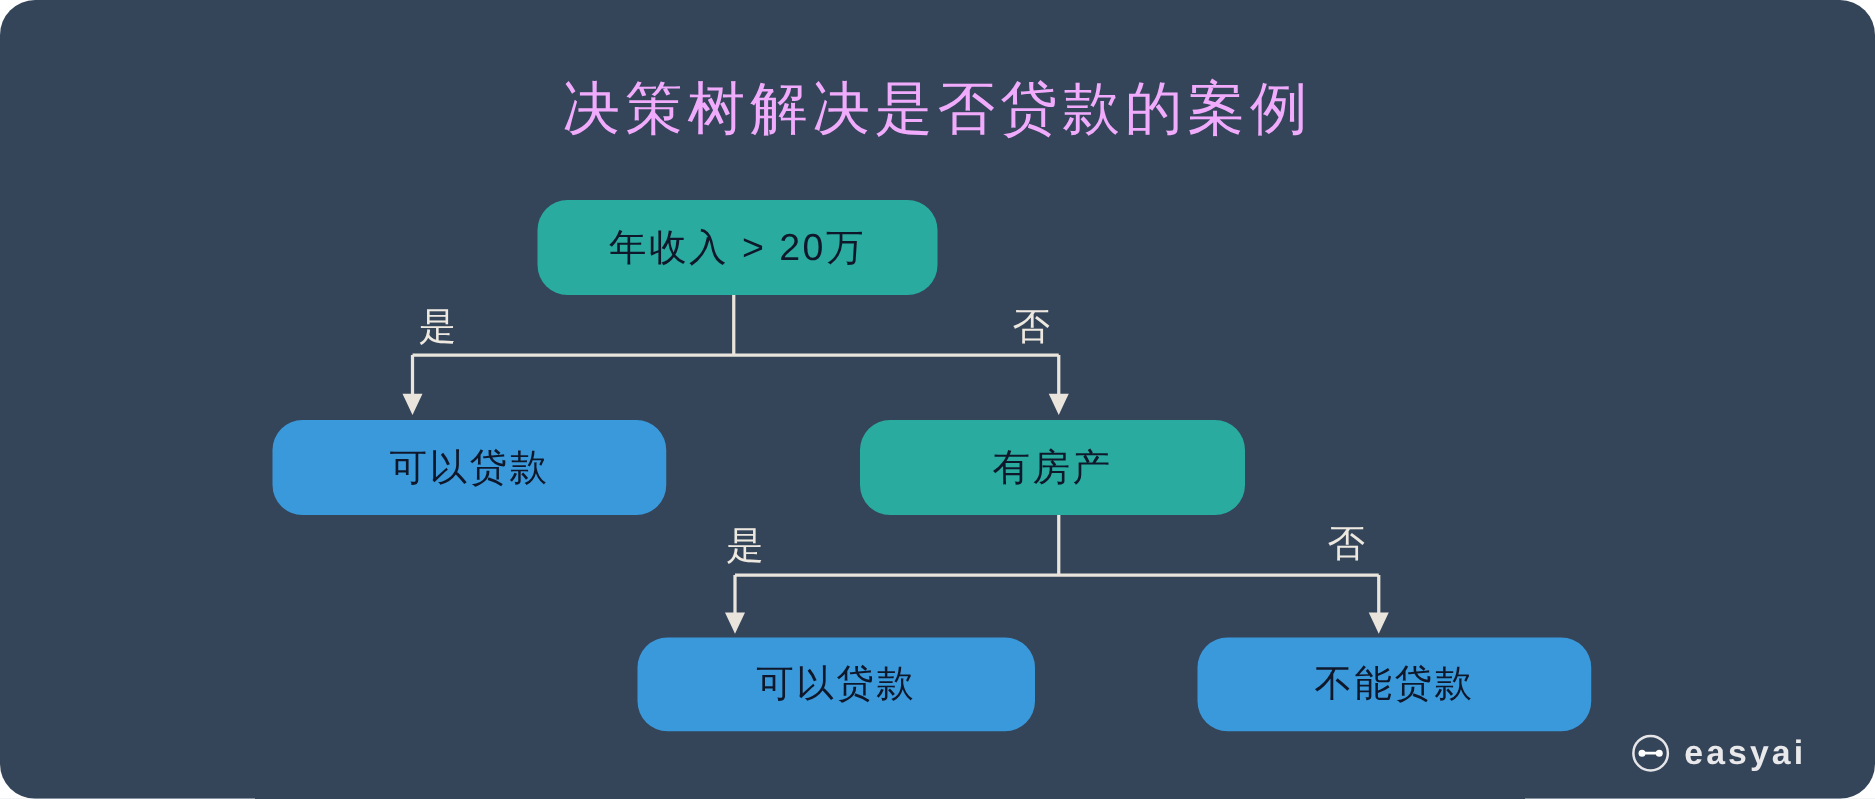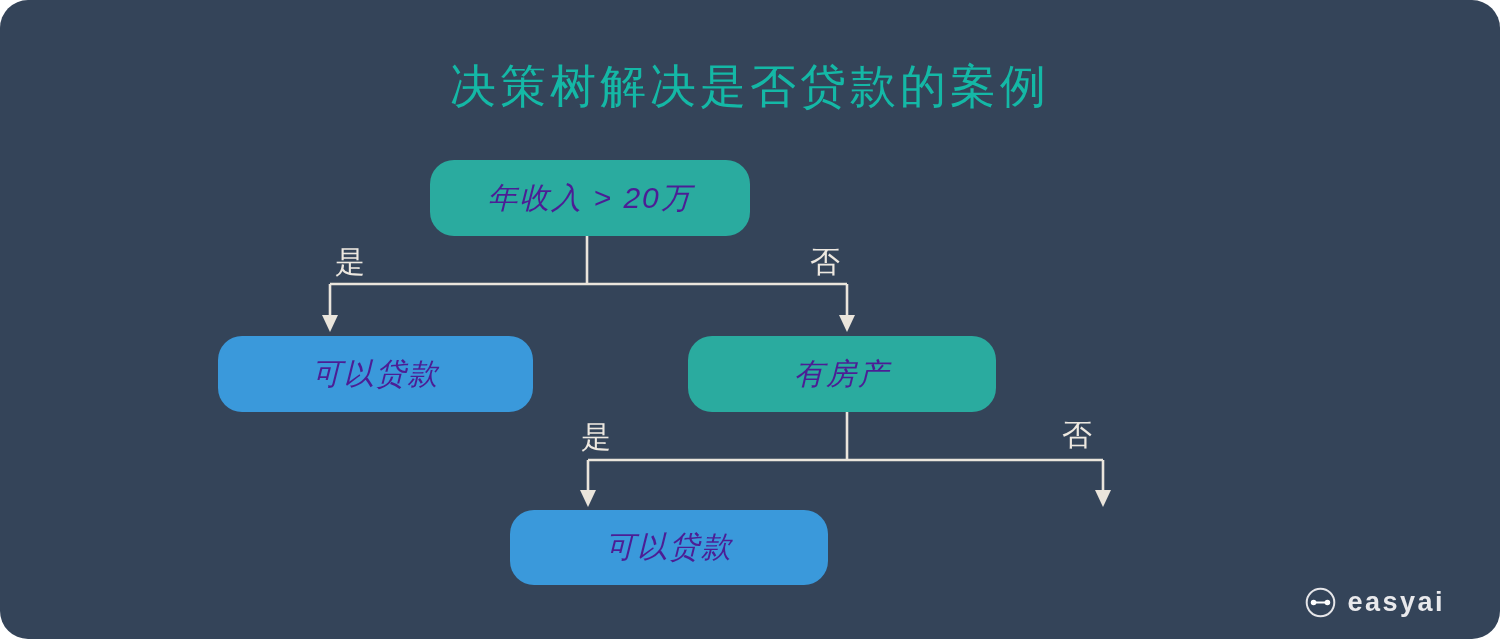--- a/index.html
+++ b/index.html
@@ -18,21 +18,21 @@
   }
   .title {
     position: absolute;
     top: 56px;
     left: 0;
     width: 100%;
     text-align: center;
     font-size: 46px;
     font-weight: 500;
     letter-spacing: 4px;
-    color: #14b8a6;
+    color: #f0abfc;
   }
   .connectors {
     position: absolute;
     left: 0;
     top: 0;
     width: 1500px;
     height: 639px;
   }
   .connectors line {
     stroke: #EAE5DC;
@@ -42,22 +42,21 @@
     fill: #EAE5DC;
   }
   .node {
     position: absolute;
     display: flex;
     align-items: center;
     justify-content: center;
     border-radius: 24px;
     font-size: 30px;
     letter-spacing: 2px;
-    color: #4c1d95;
-    font-style: italic;
+    color: #0f172a;
   }
   .node.teal { background: #2AAB9F; }
   .node.blue { background: #3A99DB; margin-left: 48px; }
   .node-root      { left: 430px; top: 160px; width: 320px; height: 76px; }
   .node-l2-left   { left: 170px; top: 336px; width: 315px; height: 76px; }
   .node-l2-right  { left: 688px; top: 336px; width: 308px; height: 76px; }
   .node-l3-left   { left: 462px; top: 510px; width: 318px; height: 75px; }
   .node-l3-right  { left: 910px; top: 510px; width: 315px; height: 75px; }
   .edge-label {
     position: absolute;
@@ -117,20 +116,23 @@
   </div>
 
   <div class="node teal node-l2-right">
     <span>有房产</span>
   </div>
 
   <div class="node blue node-l3-left">
     <span>可以贷款</span>
   </div>
 
+  <div class="node blue node-l3-right">
+    <span>不能贷款</span>
+  </div>
 
   <span class="edge-label edge-root-yes">是</span>
   <span class="edge-label edge-root-no">否</span>
   <span class="edge-label edge-prop-yes">是</span>
   <span class="edge-label edge-prop-no">否</span>
 
   <div class="logo">
     <svg width="31" height="31" viewBox="0 0 31 31">
       <circle cx="15.5" cy="15.5" r="13.8" fill="none" stroke="#E6E6E9" stroke-width="2"></circle>
       <line x1="8.6" y1="15.5" x2="22.4" y2="15.5" stroke="#FFFFFF" stroke-width="2.2"></line>

